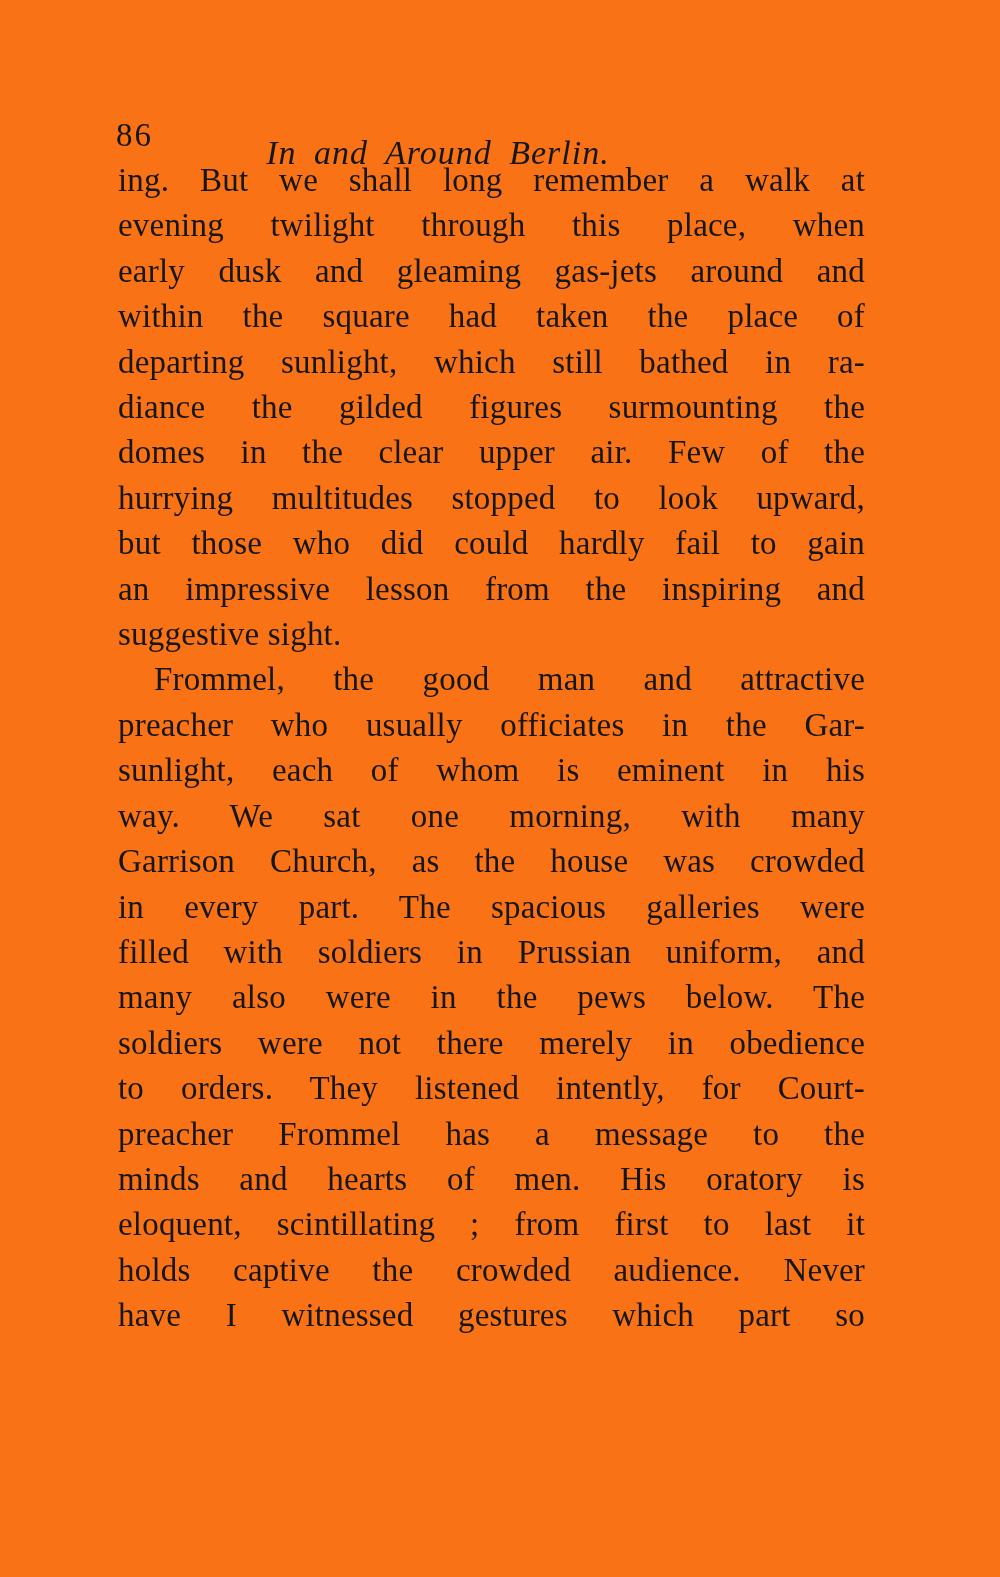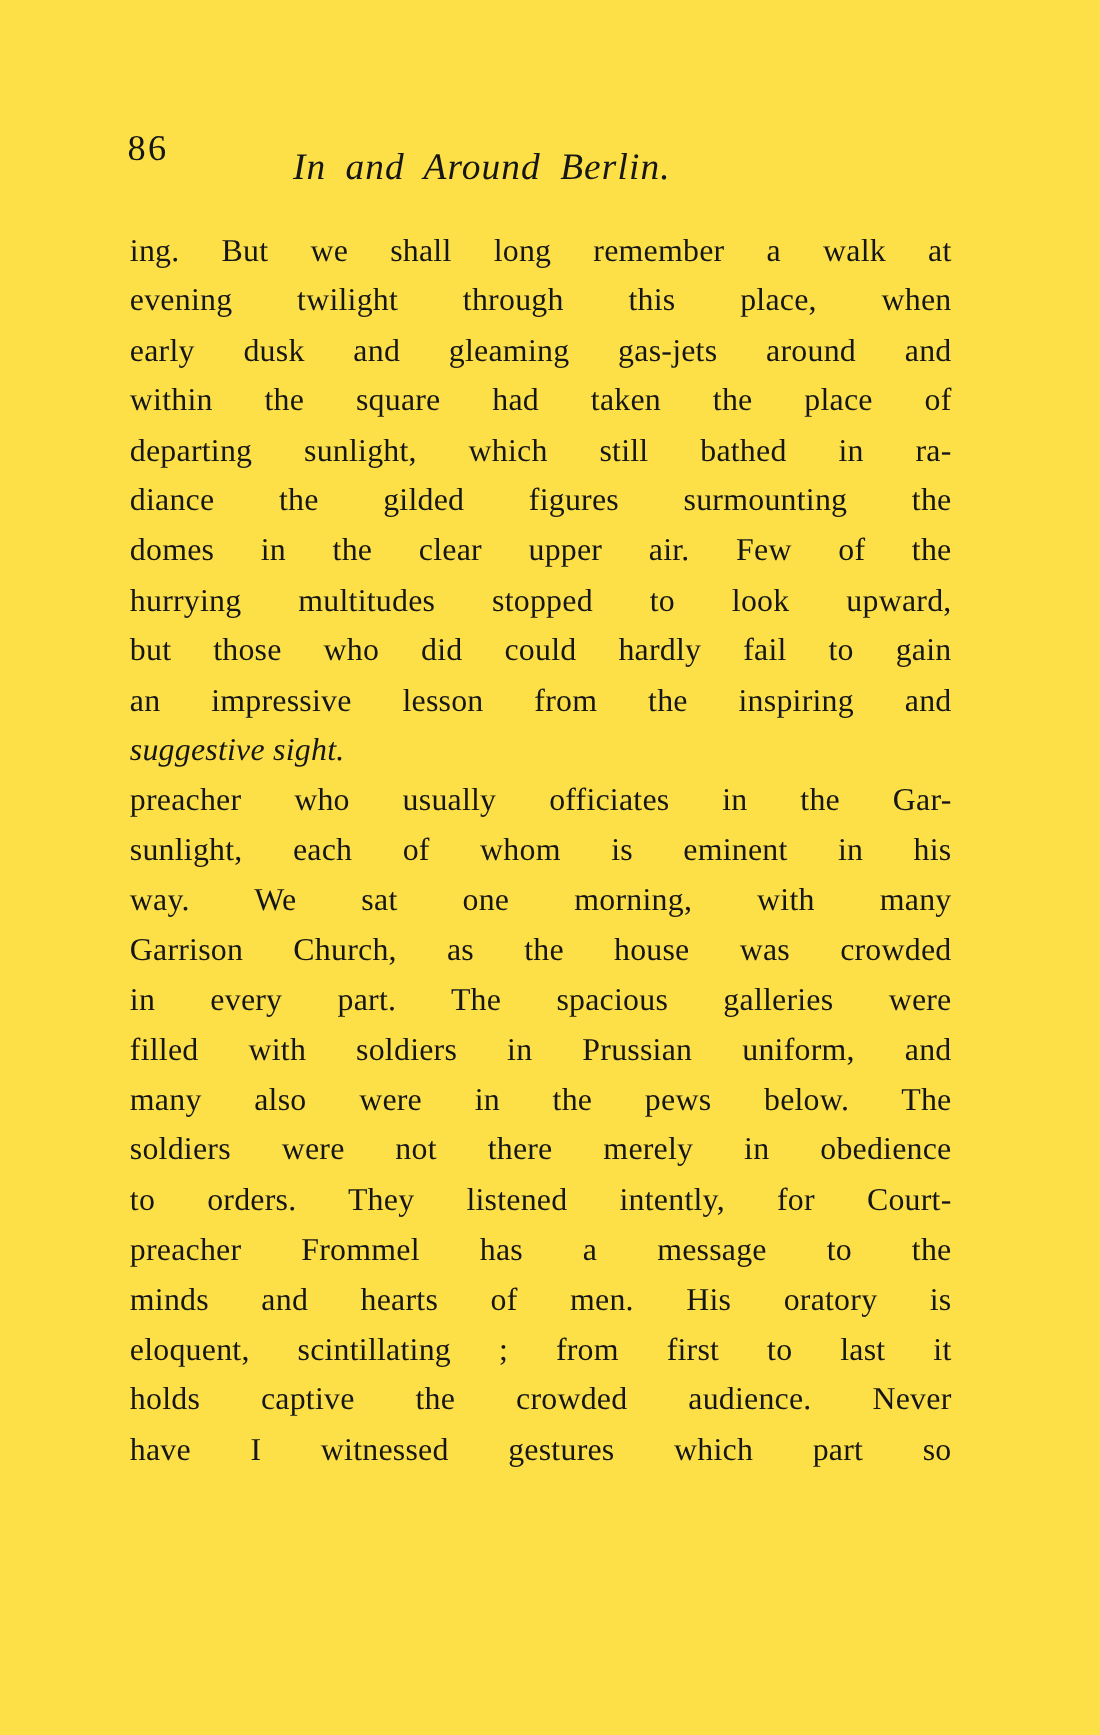--- a/index.html
+++ b/index.html
@@ -4,21 +4,21 @@
 <style>
   html, body {
     margin: 0;
     padding: 0;
     background: #ffffff;
   }
   .page {
     position: relative;
     width: 1000px;
     height: 1577px;
-    background: #fde047;
+    background: #f97316;
     color: #161616;
     font-family: "Liberation Serif", "DejaVu Serif", serif;
     overflow: hidden;
   }
   .content {
     position: absolute;
     left: 118px;
     top: 112px;
     width: 747px;
   }
@@ -39,37 +39,35 @@
     left: 0;
     top: 18px;
     width: 640px;
     text-align: center;
     font-style: italic;
     font-size: 34px;
     word-spacing: 8px;
     letter-spacing: 1px;
   }
   .body-text {
-    margin-top: 48px;
-    font-size: 29px;
+    font-size: 33px;
     line-height: 45.4px;
   }
   .paragraph {
     margin: 0;
     padding: 0;
   }
   .line {
     text-align: justify;
     text-align-last: justify;
     -moz-text-align-last: justify;
     letter-spacing: 0.2px;
   }
   .line.para-end {
     text-align-last: left;
-    font-style: italic;
     -moz-text-align-last: left;
   }
   .line.indent {
     text-indent: 36px;
   }
 </style>
 </head>
 <body>
 
 <div class="page">
@@ -90,20 +88,21 @@
         <div class="line">departing sunlight, which still bathed in ra-</div>
         <div class="line">diance the gilded figures surmounting the</div>
         <div class="line">domes in the clear upper air.  Few of the</div>
         <div class="line">hurrying multitudes stopped to look upward,</div>
         <div class="line">but those who did could hardly fail to gain</div>
         <div class="line">an impressive lesson from the inspiring and</div>
         <div class="line para-end">suggestive sight.</div>
       </div>
 
       <div class="paragraph">
+        <div class="line indent">Frommel, the good man and attractive</div>
         <div class="line">preacher who usually officiates in the Gar-</div>
         <div class="line">sunlight, each of whom is eminent in his</div>
         <div class="line">way.  We sat one morning, with many</div>
         <div class="line">Garrison Church, as the house was crowded</div>
         <div class="line">in every part.  The spacious galleries were</div>
         <div class="line">filled with soldiers in Prussian uniform, and</div>
         <div class="line">many also were in the pews below.  The</div>
         <div class="line">soldiers were not there merely in obedience</div>
         <div class="line">to orders.  They listened intently, for Court-</div>
         <div class="line">preacher Frommel has a message to the</div>

